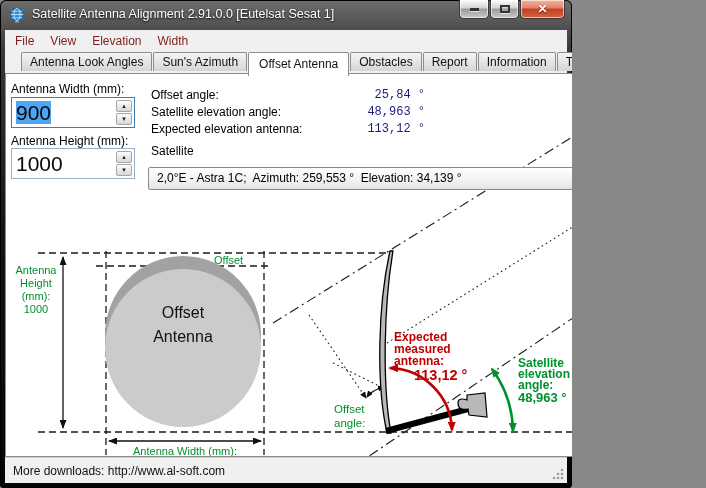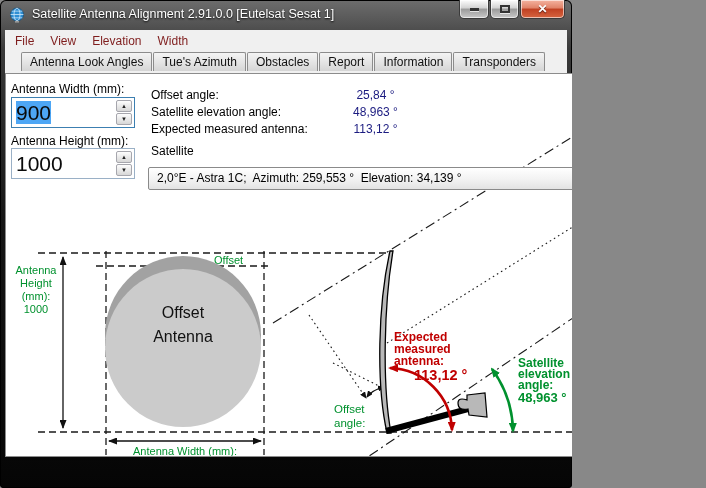--- a/index.html
+++ b/index.html
@@ -53,21 +53,21 @@
   .edit.focused { border-color:#3c7fb1; }
   .edit .val { position:absolute; left:4px; top:2px; font-size:21px; color:#0a0a0a; line-height:25px; }
   .edit .val .sel { background:#4da6f5; }
   .spinners { position:absolute; right:2px; top:2px; width:16px; bottom:2px; display:flex; flex-direction:column; justify-content:space-between; }
   .spinbtn {
     height:12px; border:1px solid #a6a6ad; border-radius:2px;
     background:linear-gradient(180deg,#fdfdfd,#d7d7d7);
     font-size:6px; color:#222; display:flex; align-items:center; justify-content:center; line-height:1;
   }
   .result-row .rlabel { position:absolute; left:145px; font-size:12px; color:#000; white-space:nowrap; }
-  .result-row .rvalue { position:absolute; left:308px; width:123px; font-size:12px; color:#1b1b80; text-align:center; white-space:nowrap; }
+  .result-row .rvalue { position:absolute; left:296px; width:123px; font-size:12px; color:#1b1b80; text-align:right; white-space:nowrap;font-family:Liberation Mono, monospace; }
   .combo {
     position:absolute; left:142px; top:93px; width:521px; height:23px;
     border:1px solid #8a8a8a; border-radius:2px;
     background:linear-gradient(180deg,#ffffff 0%,#f2f2f2 55%,#e3e3e3 100%);
   }
   .combo-text { position:absolute; left:8px; top:3px; font-size:12px; color:#000; white-space:pre; }
   .combo-arrow { position:absolute; right:7px; top:9px; width:0; height:0; border-left:4px solid transparent; border-right:4px solid transparent; border-top:5px solid #444; }
 
   svg text { font-family:"Liberation Sans", sans-serif; }
 </style>
@@ -101,21 +101,22 @@
 
   <div class="menubar">
     <span class="menu-item">File</span>
     <span class="menu-item">View</span>
     <span class="menu-item">Elevation</span>
     <span class="menu-item">Width</span>
   </div>
 
   <div class="tabstrip">
     <div class="tab">Antenna Look Angles</div>
-    <div class="tab">Tue's Azimuth</div>
+    <div class="tab">Sun's Azimuth</div>
+    <div class="tab active">Offset Antenna</div>
     <div class="tab">Obstacles</div>
     <div class="tab">Report</div>
     <div class="tab">Information</div>
     <div class="tab">Transponders</div>
   </div>
 
   <div class="page">
 
     <svg width="694" height="382" viewBox="0 0 694 382" style="position:absolute;left:0;top:0;">
       <defs>
@@ -216,25 +217,38 @@
 
     <div class="result-row">
       <span class="rlabel" style="top:14px;">Offset angle:</span>
       <span class="rvalue" style="top:14px;">25,84 °</span>
     </div>
     <div class="result-row">
       <span class="rlabel" style="top:31px;">Satellite elevation angle:</span>
       <span class="rvalue" style="top:31px;">48,963 °</span>
     </div>
     <div class="result-row">
-      <span class="rlabel" style="top:48px;">Expected measured antenna:</span>
+      <span class="rlabel" style="top:48px;">Expected elevation antenna:</span>
       <span class="rvalue" style="top:48px;">113,12 °</span>
     </div>
 
     <div class="flabel" style="left:145px; top:70px;">Satellite</div>
     <div class="combo">
       <span class="combo-text">2,0°E - Astra 1C;  Azimuth: 259,553 °  Elevation: 34,139 °</span>
       <span class="combo-arrow"></span>
     </div>
   </div>
 
+  <div class="statusbar">
+    <span class="status-text">More downloads: http://www.al-soft.com</span>
+    <svg class="grip" width="14" height="14" viewBox="0 0 14 14">
+      <g fill="#9a9a9a">
+        <circle cx="11" cy="3" r="1.3"></circle>
+          <circle cx="11" cy="7" r="1.3"></circle>
+          <circle cx="11" cy="11" r="1.3"></circle>
+        <circle cx="7" cy="7" r="1.3"></circle>
+          <circle cx="7" cy="11" r="1.3"></circle>
+          <circle cx="3" cy="11" r="1.3"></circle>
+      </g>
+    </svg>
+  </div>
 
 </div>
 
 </body></html>

